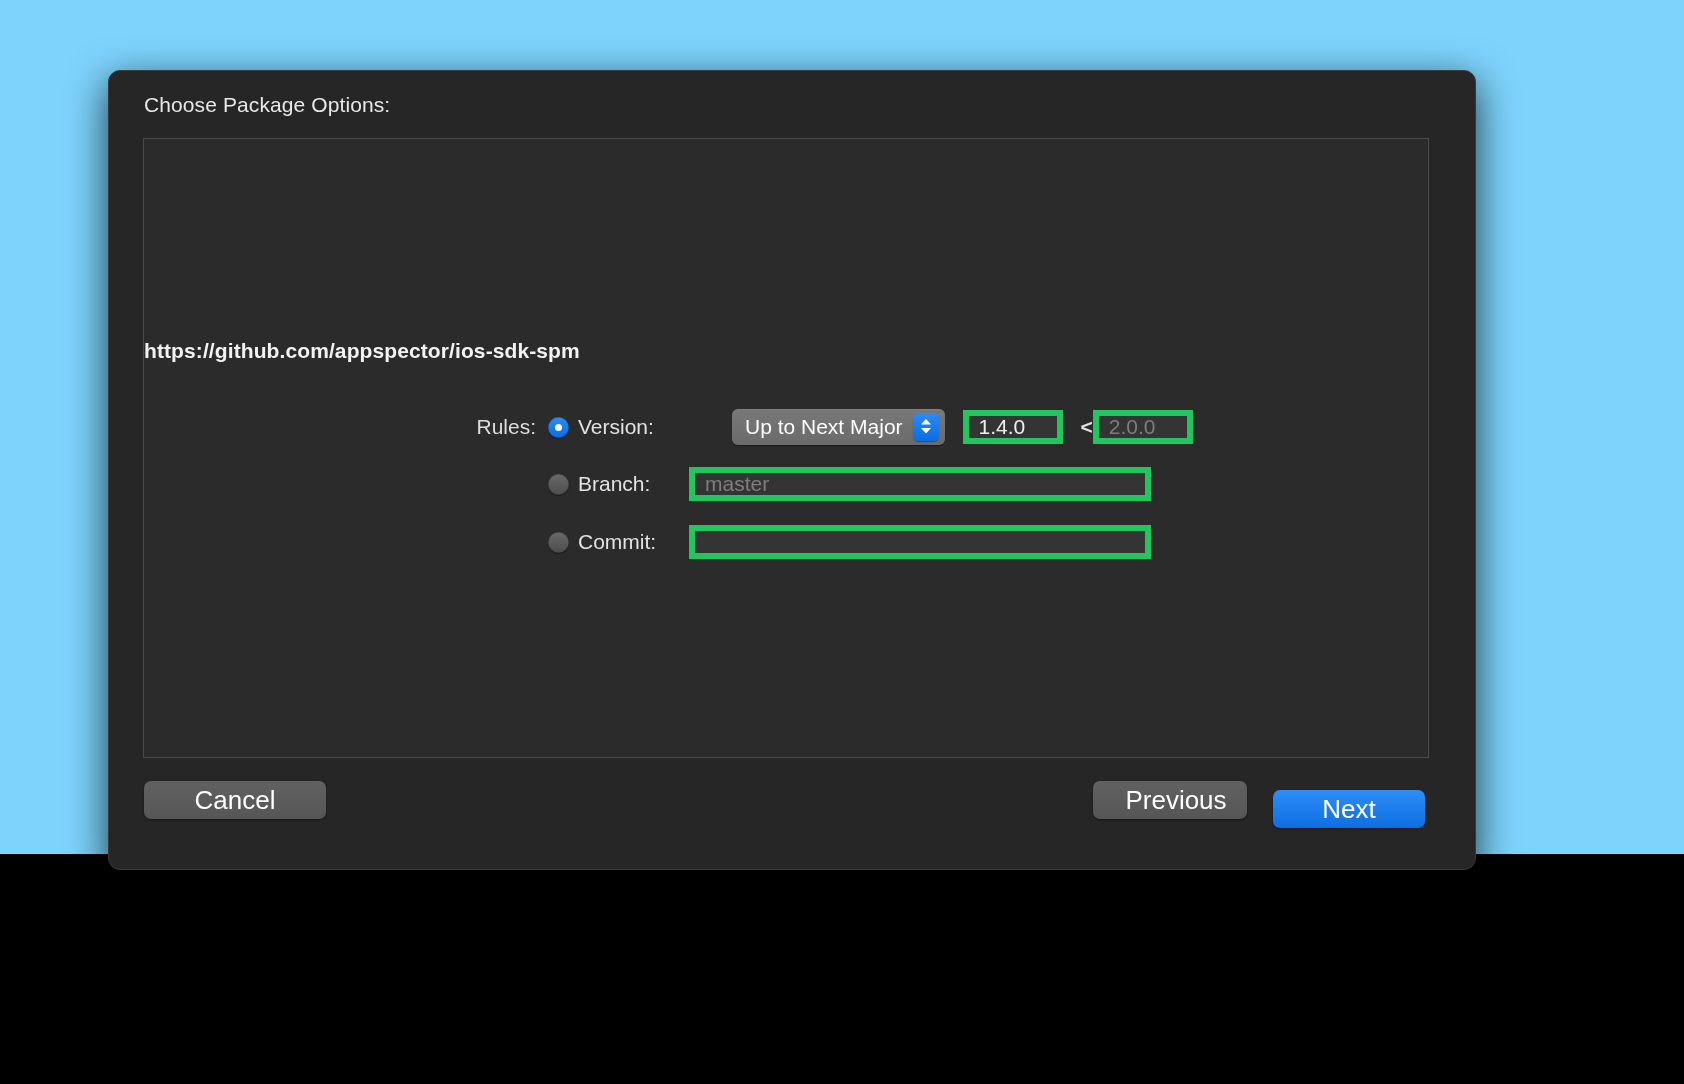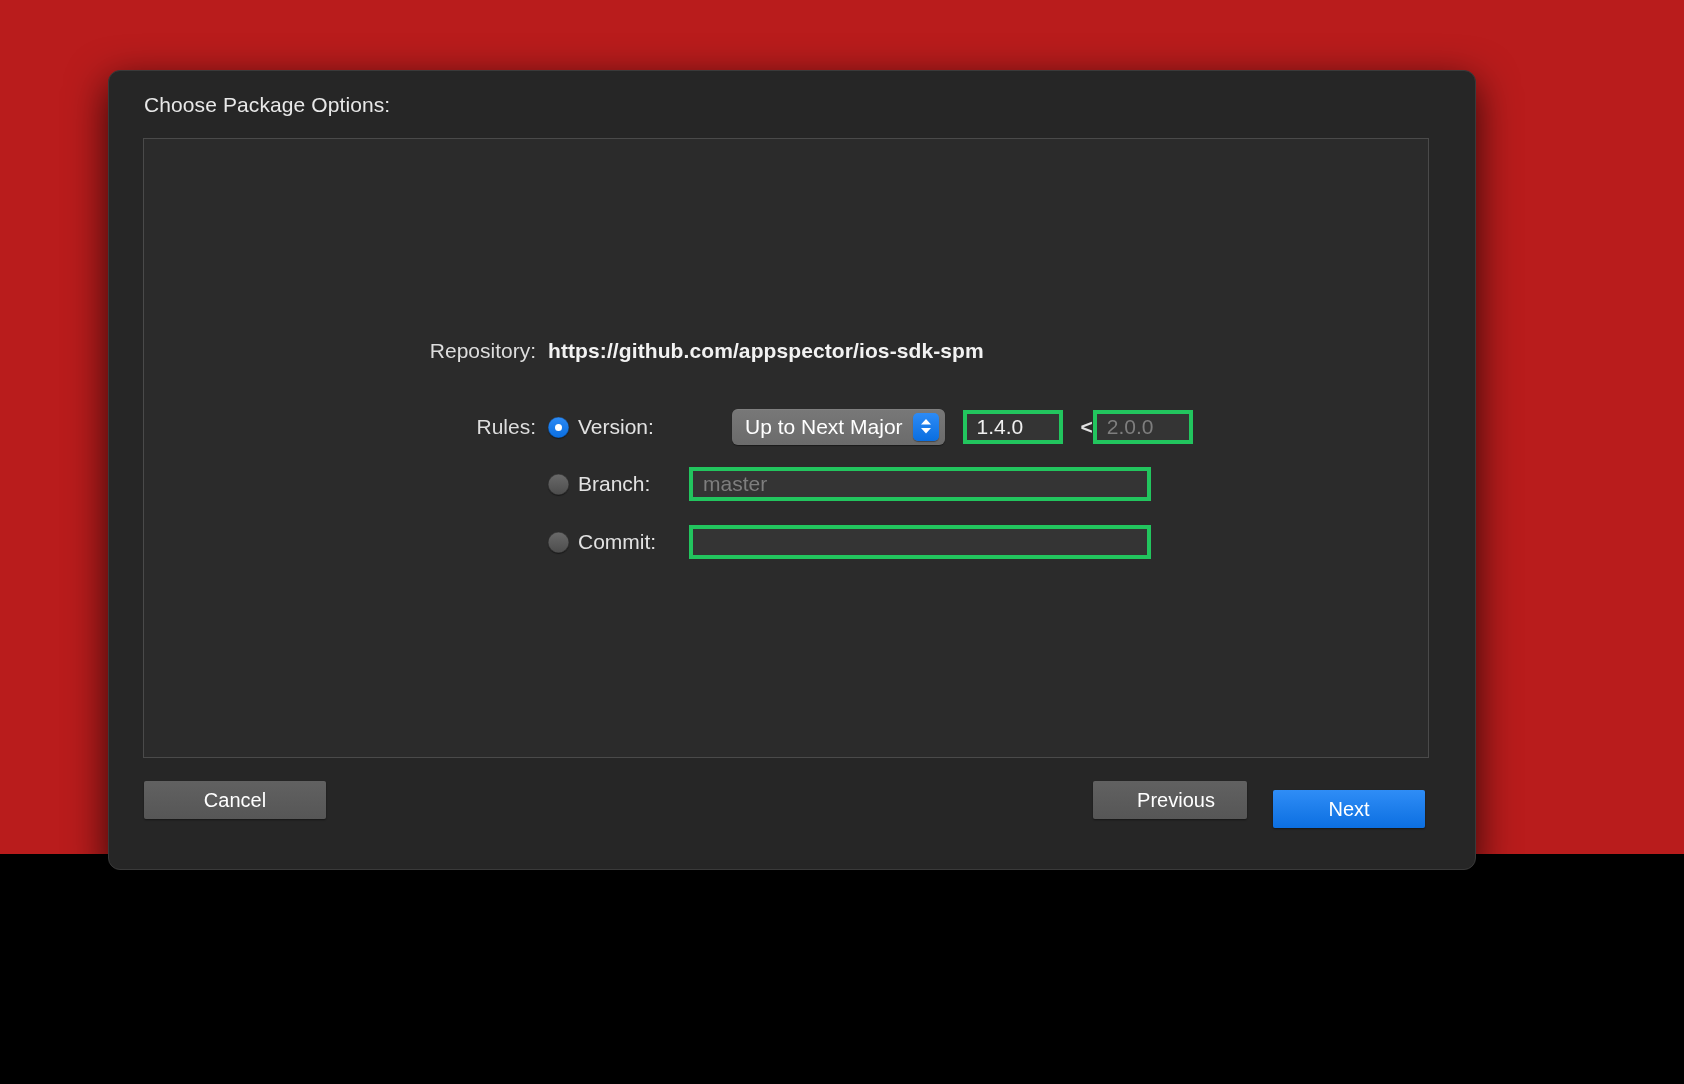--- a/index.html
+++ b/index.html
@@ -5,21 +5,21 @@
   * { box-sizing: border-box; margin: 0; padding: 0; }
   html, body {
     width: 1684px; height: 1084px;
     background: #000000;
     font-family: "Liberation Sans", sans-serif;
     overflow: hidden;
   }
   #screen {
     position: relative;
     width: 1684px; height: 854px;
-    background: #b91c1c;
+    background: #7dd3fc;
   }
 
   
   #dialog {
     position: absolute;
     left: 108px; top: 70px;
     width: 1368px; height: 800px;
     background: #262626;
     border-radius: 12px;
     border: 1px solid #3a3a3a;
@@ -139,21 +139,21 @@
     justify-content: center;
     gap: 2px;
     box-shadow: 0 1px 1px rgba(0,0,0,0.35);
   }
   .stepper svg { display: block; }
 
   
   .textfield {
     height: 34px;
     background: #343434;
-    border: 4px solid #22c55e;
+    border: 6px solid #22c55e;
     display: flex;
     align-items: center;
     padding: 0 10px;
     font-size: 21px;
     color: #f0f0f0;
   }
   .textfield.placeholder { color: #7e7e7e; }
   .tf-version-low  { width: 100px; margin-left: 18px; }
   .tf-version-high { width: 100px; }
   .tf-wide { width: 462px; margin-left: 0px; }
@@ -162,25 +162,25 @@
     font-size: 21px;
     color: #e2e2e2;
     margin-left: 18px;
     font-weight: 600;
   }
 
   
   .btn {
     position: absolute;
     height: 38px;
-    border-radius: 2px;
+    border-radius: 7px;
     display: flex;
     align-items: center;
     justify-content: center;
-    font-size: 20px;
+    font-size: 26px;
     color: #ffffff;
     white-space: nowrap;
     box-shadow: 0 1px 2px rgba(0,0,0,0.45);
   }
   .btn-grey {
     background: linear-gradient(180deg, #616161 0%, #565656 100%);
   }
   .btn-blue {
     background: linear-gradient(180deg, #2f8df6 0%, #0c6fe1 100%);
   }
@@ -194,21 +194,20 @@
 <div id="screen">
 
   <div id="dialog">
 
     <div class="dialog-title">Choose Package Options:</div>
 
     <div id="content-panel">
       <div id="form">
 
         <div class="row row-repository">
-          <span class="field-label">Repository:</span>
           <span class="repo-value">https://github.com/appspector/ios-sdk-spm</span>
         </div>
 
         <div class="row row-version">
           <span class="field-label">Rules:</span>
 
           <span class="radio radio-on"></span>
 
           <span class="label-sublabel">Version:</span>
 

